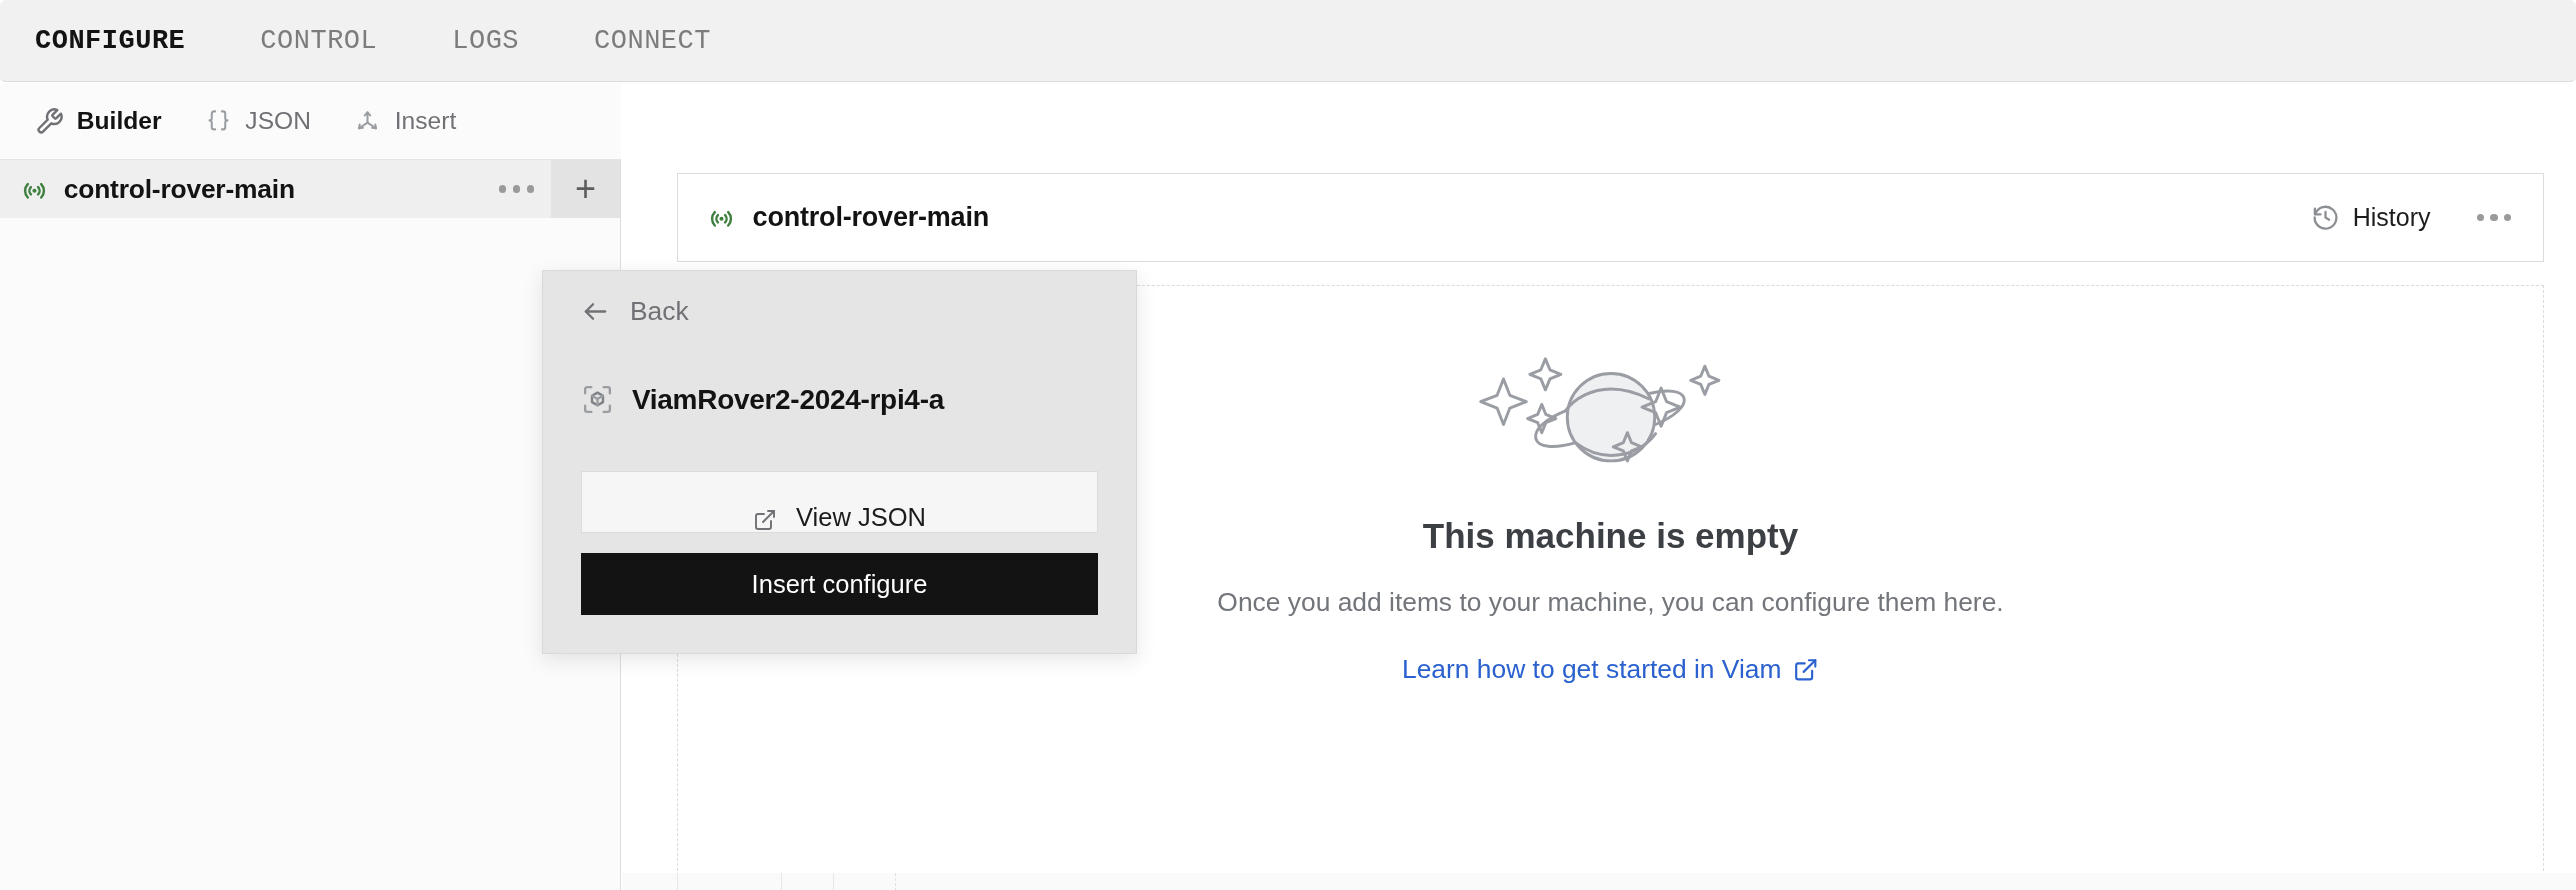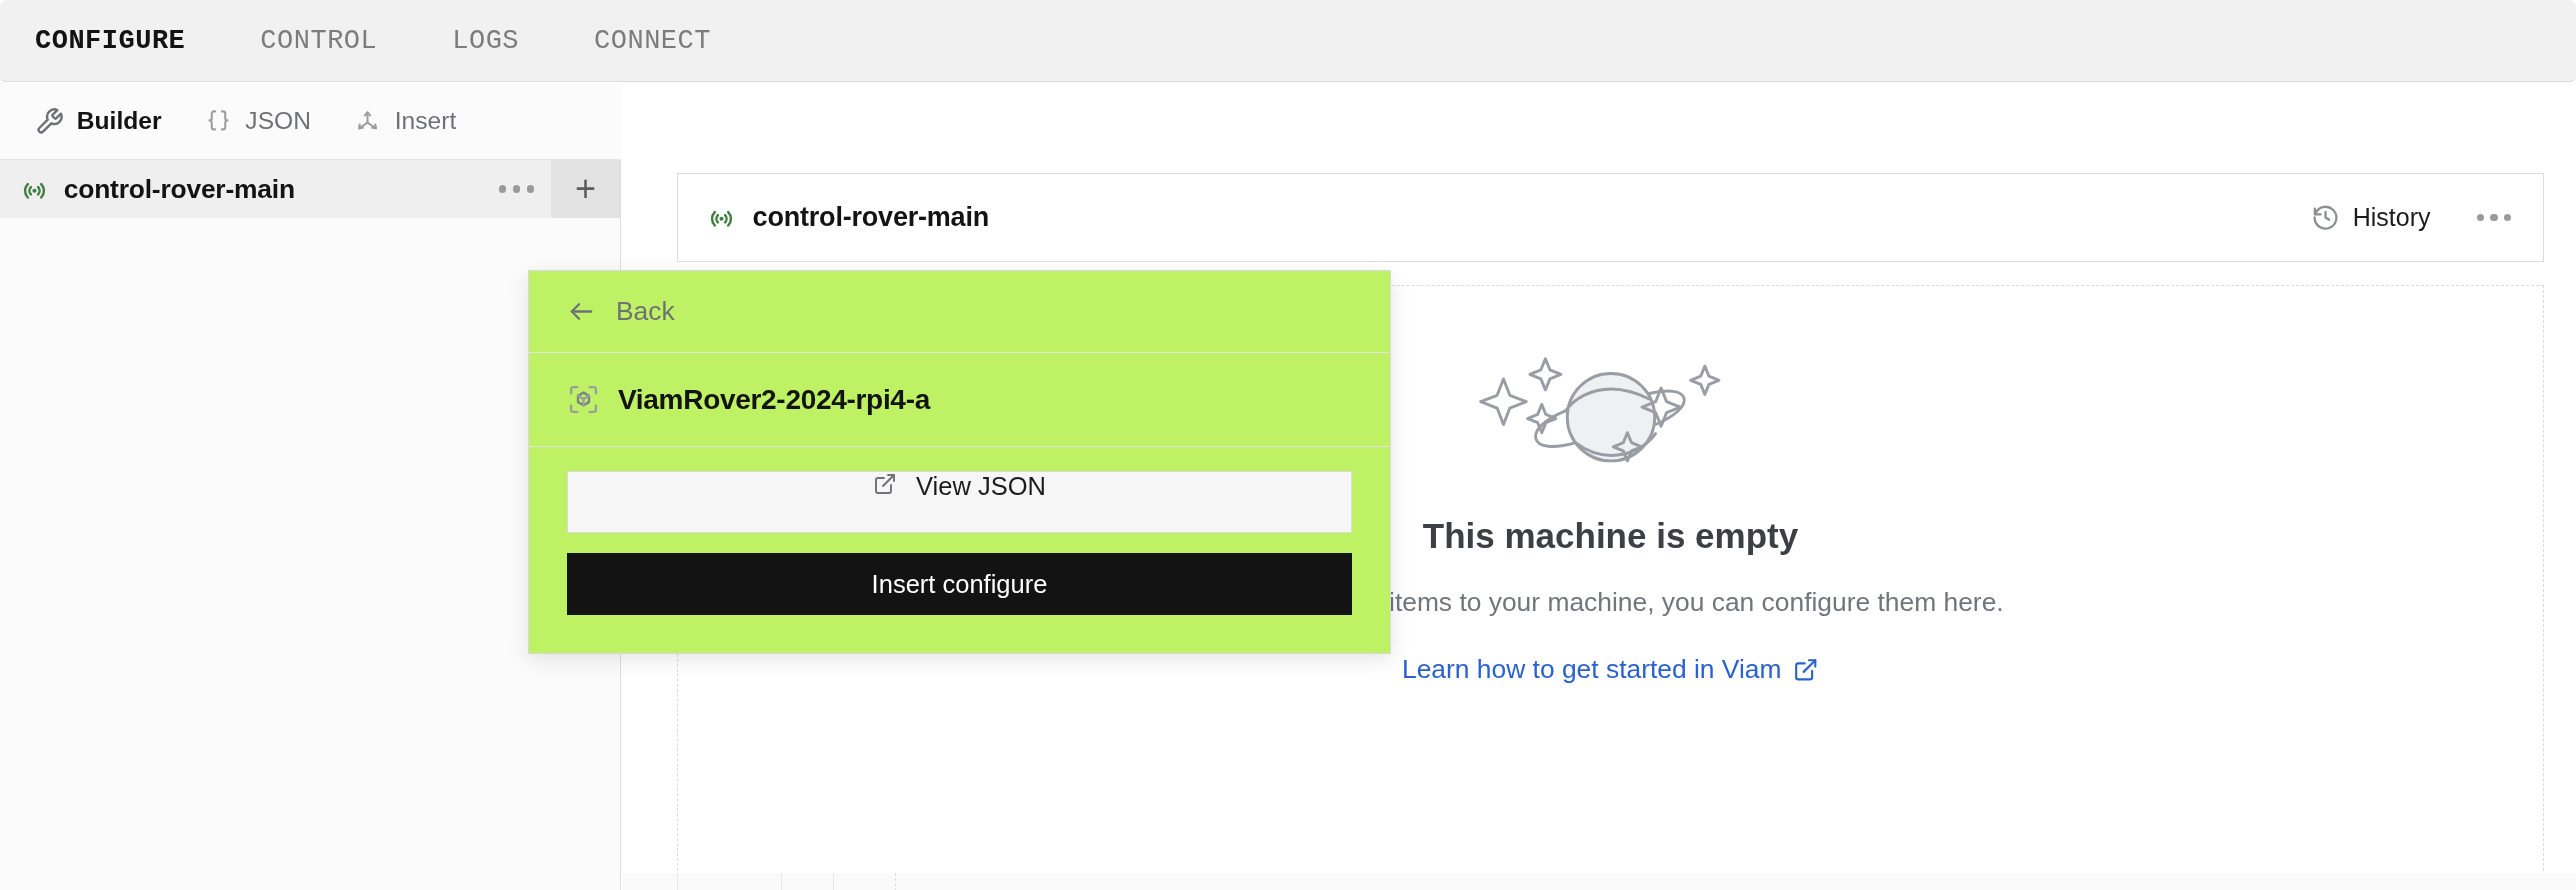--- a/index.html
+++ b/index.html
@@ -196,23 +196,23 @@
     left: 622px; top: 873px;
     width: 1954px; height: 18px;
     background: #fafafa;
   }
   .bottom-hint .v { position: absolute; top: 0; bottom: 0; width: 0.9px; background: #e6e6e6; }
   .bottom-hint .vd { position: absolute; top: 0; bottom: 0; width: 0; border-left: 1.8px dashed #e0e0e0; }
 
   
   .popup {
     position: absolute;
-    left: 528px; top: 270px;
-    width: 863px;
-    background: #bef264;
+    left: 542px; top: 270px;
+    width: 595px;
+    background: #e5e5e5;
     border: 0.9px solid #d9d9d9;
     box-shadow: 0 5.5px 20px rgba(0,0,0,0.10);
     z-index: 50;
   }
   .popup-back {
     height: 82px;
     display: flex; align-items: center;
     gap: 20px;
     padding-left: 38px;
     border-bottom: 0.9px solid #e3e3e3;
@@ -229,21 +229,21 @@
   .popup-frag .lbl { font-size: 28px; font-weight: 700; color: #131313; letter-spacing: -0.3px; }
   .popup-body { padding: 31px 38px 0 38px; }
   .org-label { font-size: 25.5px; color: #6f7175; }
   .org-value { font-size: 27px; color: #131313; margin-top: 14.6px; }
   .usage { font-size: 24.6px; color: #76797d; margin-top: 36px; }
   .popup-actions { padding: 24px 38px 38px 38px; }
   .btn-viewjson {
     height: 62px;
     border: 0.9px solid #dcdcdc;
     background: #f6f6f6;
-    display: flex; align-items: flex-start; justify-content: center;
+    display: flex; align-items: flex-end; justify-content: center;
     gap: 19px;
     font-size: 25.5px;
     color: #1c1c1c;
     cursor: pointer;
   }
   .btn-insert {
     margin-top: 20px;
     height: 62px;
     background: #131313;
     color: #ffffff;

